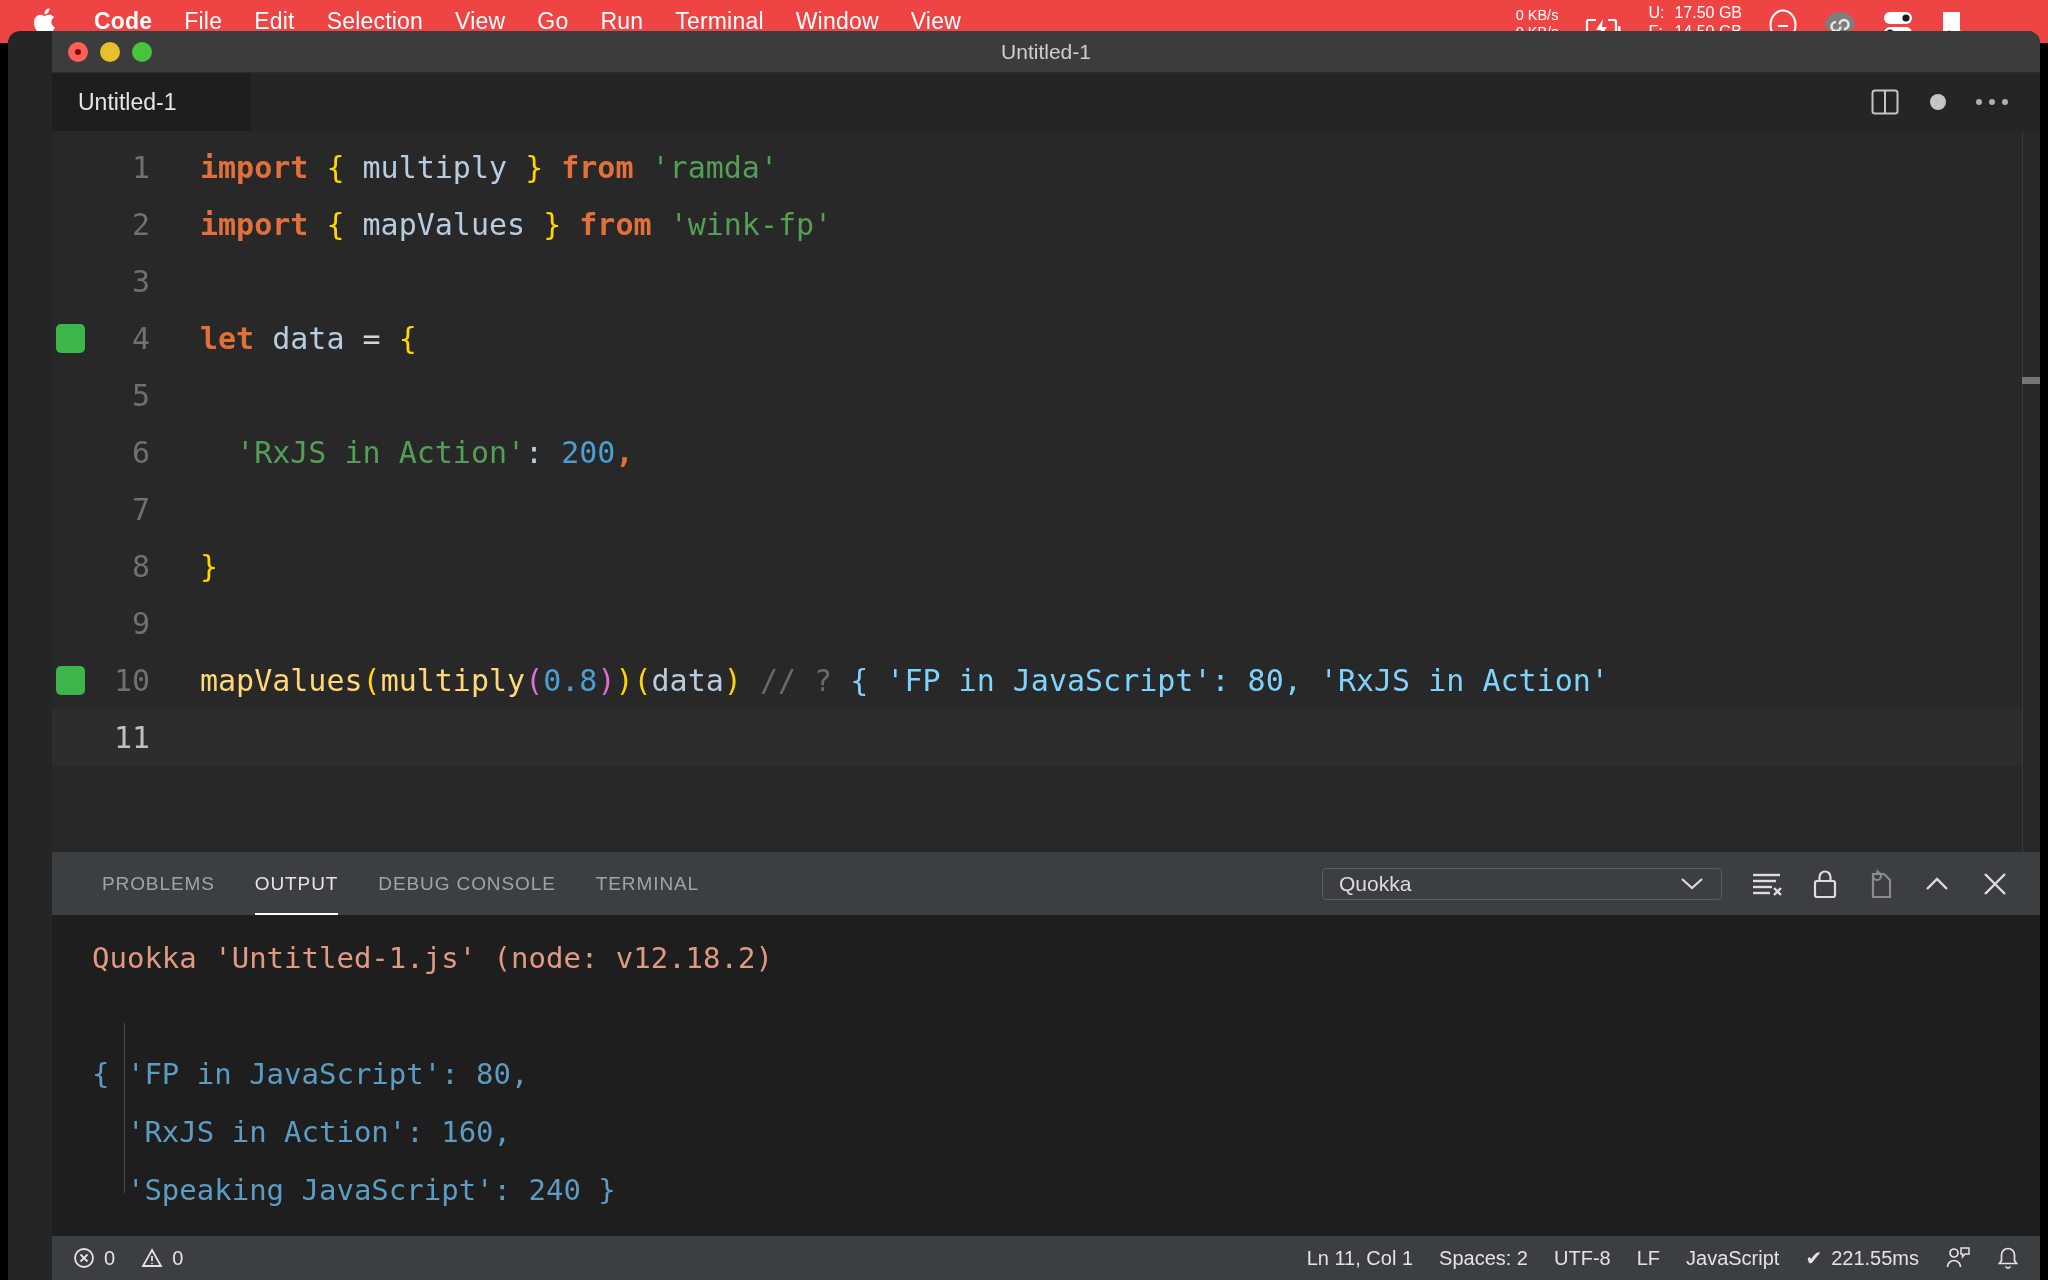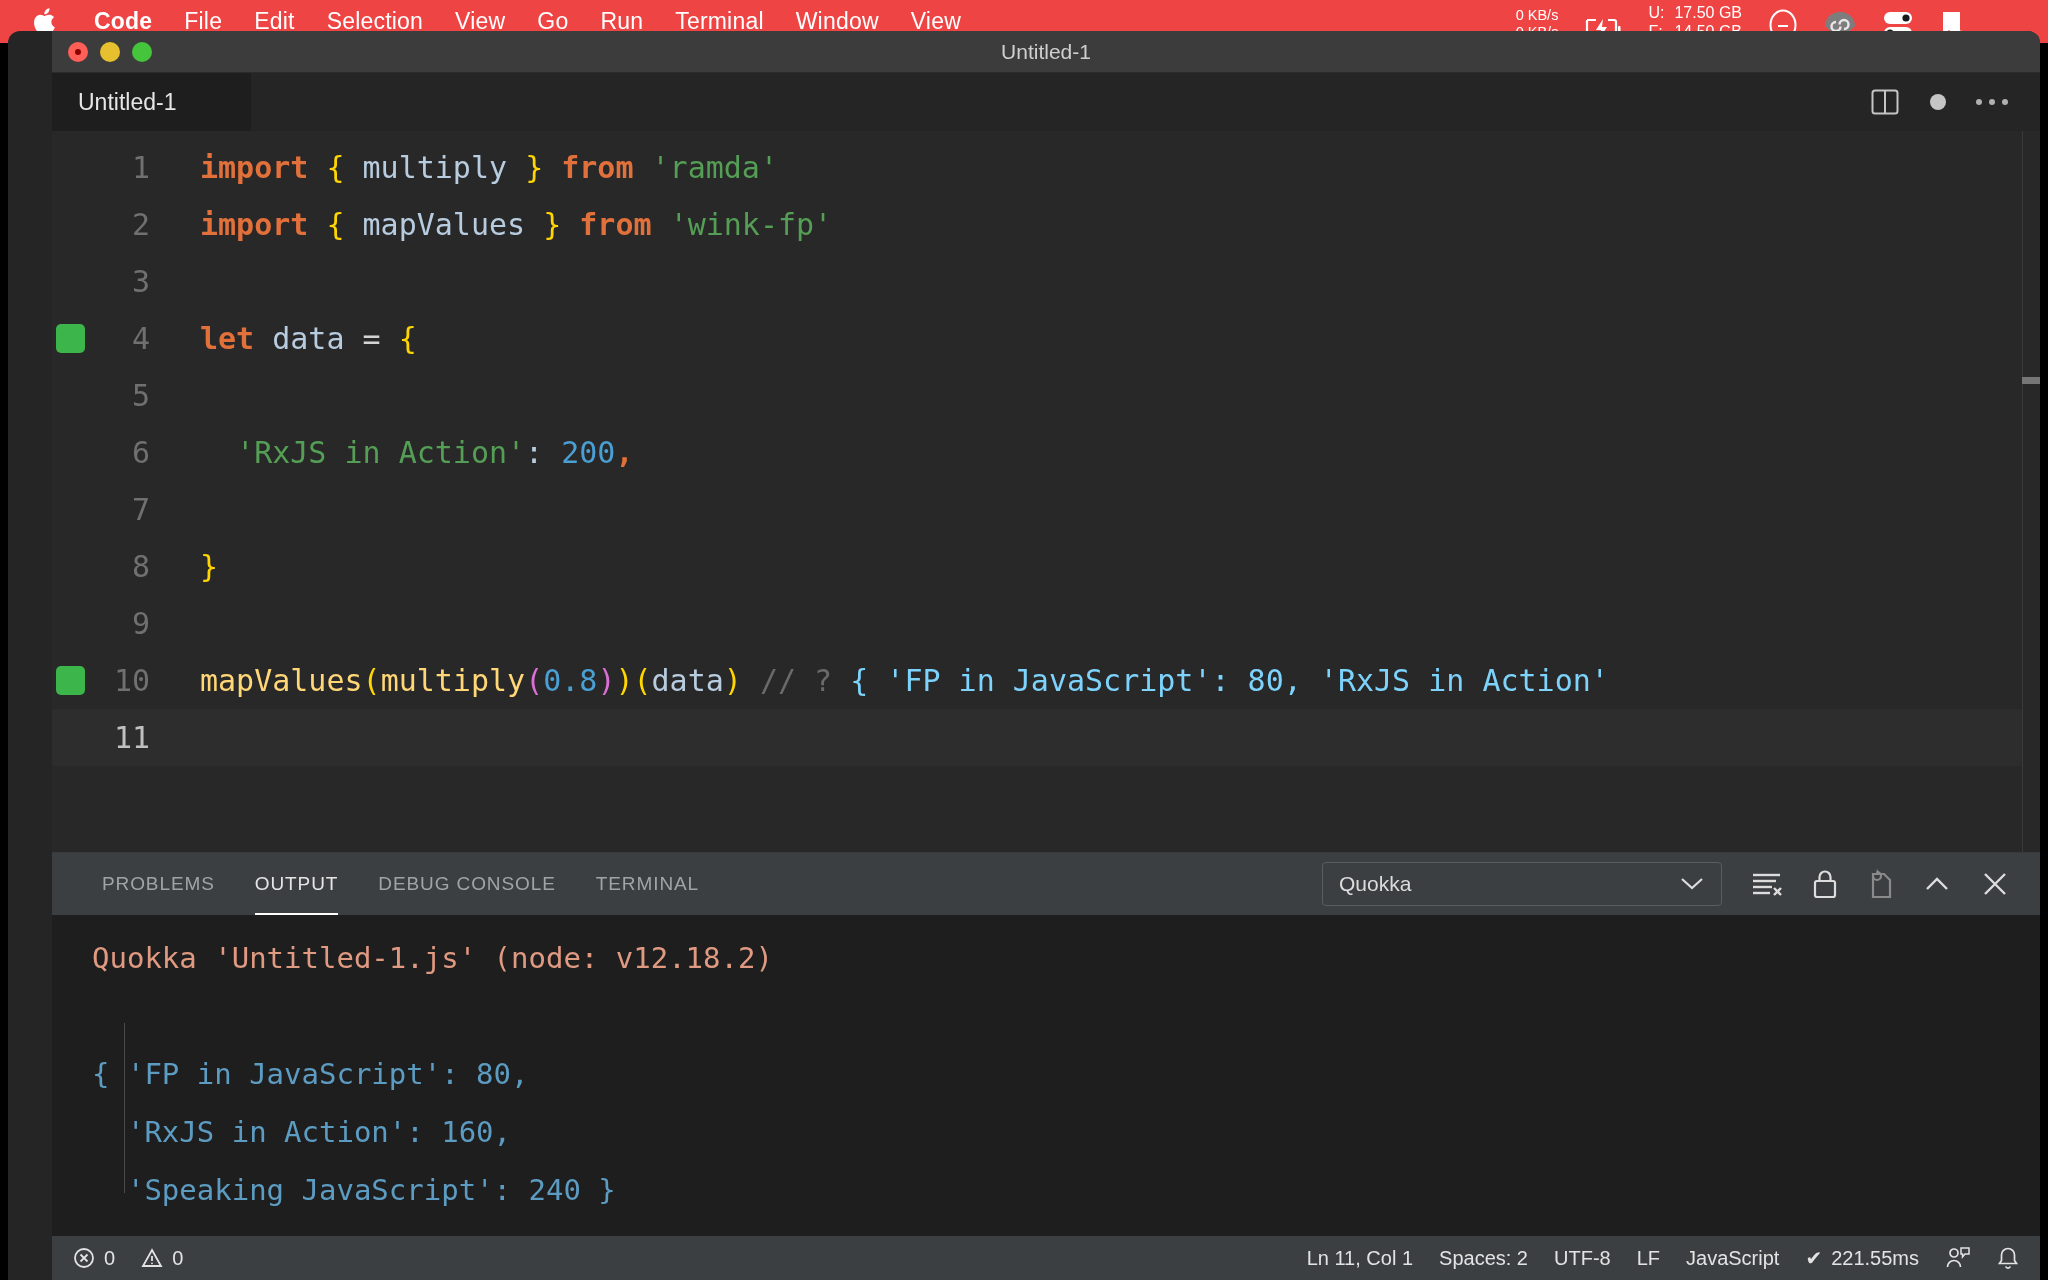--- a/index.html
+++ b/index.html
@@ -126,21 +126,21 @@
     padding:0 20px; height:62px; display:flex; align-items:center;
     position:relative; white-space:nowrap;
   }
   .ptab.active { color:#e5e5e5; }
   .ptab.active:after {
     content:""; position:absolute; left:20px; right:20px; bottom:0;
     height:2px; background:#ffffff;
   }
   .panel-head-right { margin-left:auto; display:flex; align-items:center; gap:28px; }
   .chan-select {
-    width:400px; height:44px; border:1px solid #5a5d5f; border-radius:4px;
+    width:400px; height:32px; border:1px solid #5a5d5f; border-radius:4px;
     background:#3b3f41; color:#dcdcdc; font-size:21px;
     display:flex; align-items:center; padding:0 16px;
   }
   .chan-select .chev { margin-left:auto; }
   .phead-ic { cursor:default; display:flex; align-items:center; justify-content:center; }
 
   .panel-body {
     flex:1; overflow:hidden; position:relative;
     font-family:"DejaVu Sans Mono", monospace; font-size:29px;
     padding:14px 0 0 40px;

